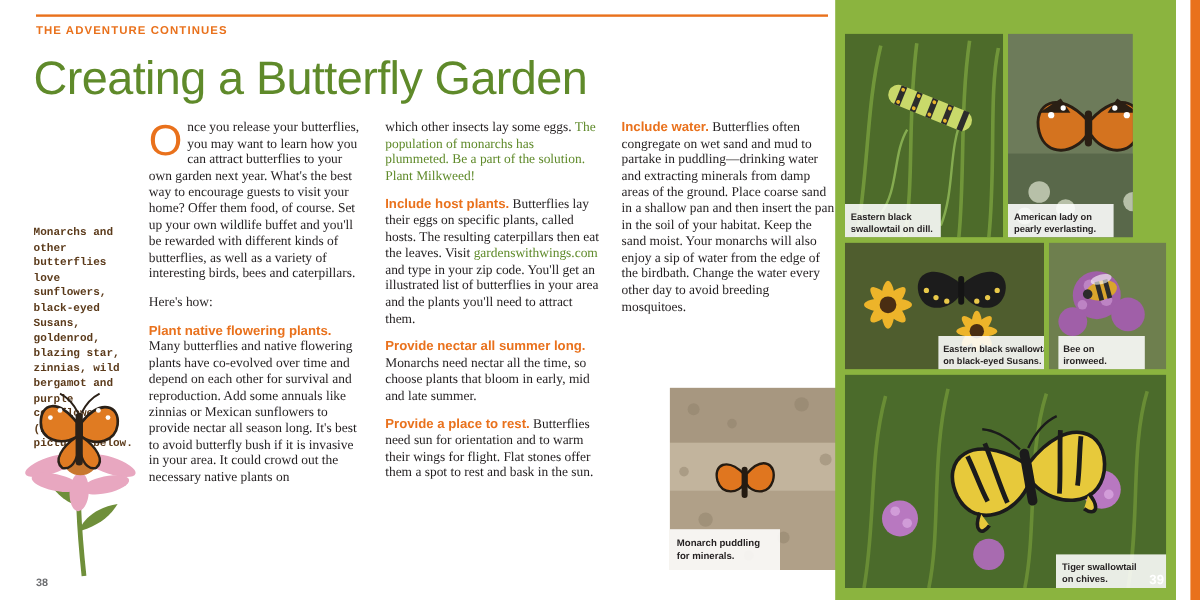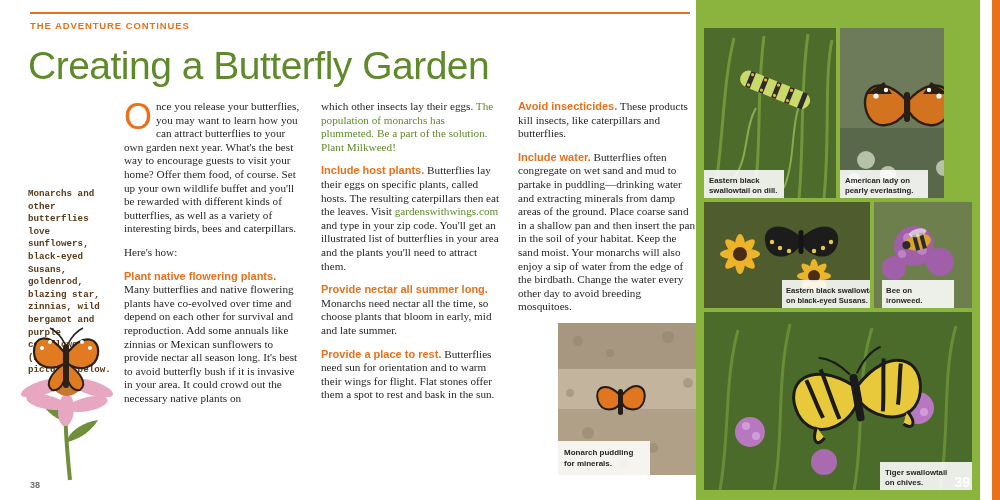--- a/index.html
+++ b/index.html
@@ -84,21 +84,21 @@
   .right-caption-top {
     position:absolute; left:10px; top:12px; right:8px;
     font-family:"Liberation Sans", sans-serif;
     font-size:8.6px; font-weight:bold; color:#ffffff;
     line-height:11px;
   }
   .photo { position:absolute; overflow:hidden; }
   .folio-right {
     position:absolute; right:10px; bottom:10px;
     font-family:"Liberation Sans", sans-serif;
-    font-size:14px; color:#ffffff; font-weight:bold;
+    font-size:11px; color:#ffffff; font-weight:bold;
   }
   .orange-strip {
     position:absolute; right:0; top:0; width:8px; height:500px; background:#e9711c;
   }
   
   .photo-monarch-puddle {
     position:absolute; left:558px; top:323px; width:176px; height:152px; overflow:hidden;
   }
 </style>
 </head>
@@ -142,28 +142,27 @@
 
     <div class="cols">
 
       <div class="col">
         <p class="dropcap-para"><span class="dropcap">O</span><span>nce you release your butterflies, you may want to learn how you can attract butterflies to your own garden next year. What's the best way to encourage guests to visit your home? Offer them food, of course. Set up your own wildlife buffet and you'll be rewarded with different kinds of butterflies, as well as a variety of interesting birds, bees and caterpillars.</span></p>
         <p>Here's how:</p>
         <p><span class="runhead">Plant native flowering plants.</span><span> Many butterflies and native flowering plants have co-evolved over time and depend on each other for survival and reproduction. Add some annuals like zinnias or Mexican sunflowers to provide nectar all season long.  It's best to avoid butterfly bush if it is invasive in your area. It could crowd out the necessary native plants on</span></p>
       </div>
 
       <div class="col">
-        <p><span>which other insects lay their eggs.</span> <span class="green-em">The population of monarchs has plummeted. Be a part of the solution. Plant Milkweed!</span></p>
+        <p><span>which other insects lay some eggs.</span> <span class="green-em">The population of monarchs has plummeted. Be a part of the solution. Plant Milkweed!</span></p>
         <p><span class="runhead">Include host plants.</span><span> Butterflies lay their eggs on specific plants, called hosts. The resulting caterpillars then eat the leaves. Visit </span><span class="link">gardenswithwings.com</span><span> and type in your zip code.  You'll get an illustrated list of butterflies in your area and the plants you'll need to attract them.</span></p>
         <p><span class="runhead">Provide nectar all summer long.</span><span> Monarchs need nectar all the time, so choose plants that bloom in early, mid and late summer.</span></p>
         <p><span class="runhead">Provide a place to rest.</span><span> Butterflies need sun for orientation and to warm their wings for flight. Flat stones offer them a spot to rest and bask in the sun.</span></p>
       </div>
 
       <div class="col">
-        <p><span class="runhead">Avoid insecticides.</span><span> These products kill insects, like caterpillars and butterflies.</span></p>
         <p><span class="runhead">Include water.</span><span> Butterflies often congregate on wet sand and mud to partake in puddling—drinking water and extracting minerals from damp areas of the ground. Place coarse sand in a shallow pan and then insert the pan in the soil of your habitat. Keep the sand moist. Your monarchs will also enjoy a sip of water from the edge of the birdbath. Change the water every other day to avoid breeding mosquitoes.</span></p>
       </div>
     </div>
 
     <div class="folio-left">38</div>
   </div>
 
   <div class="photo-monarch-puddle">
     <svg width="146" height="152" viewBox="0 0 146 152">
       <rect width="146" height="152" fill="#b9ab95"></rect>

